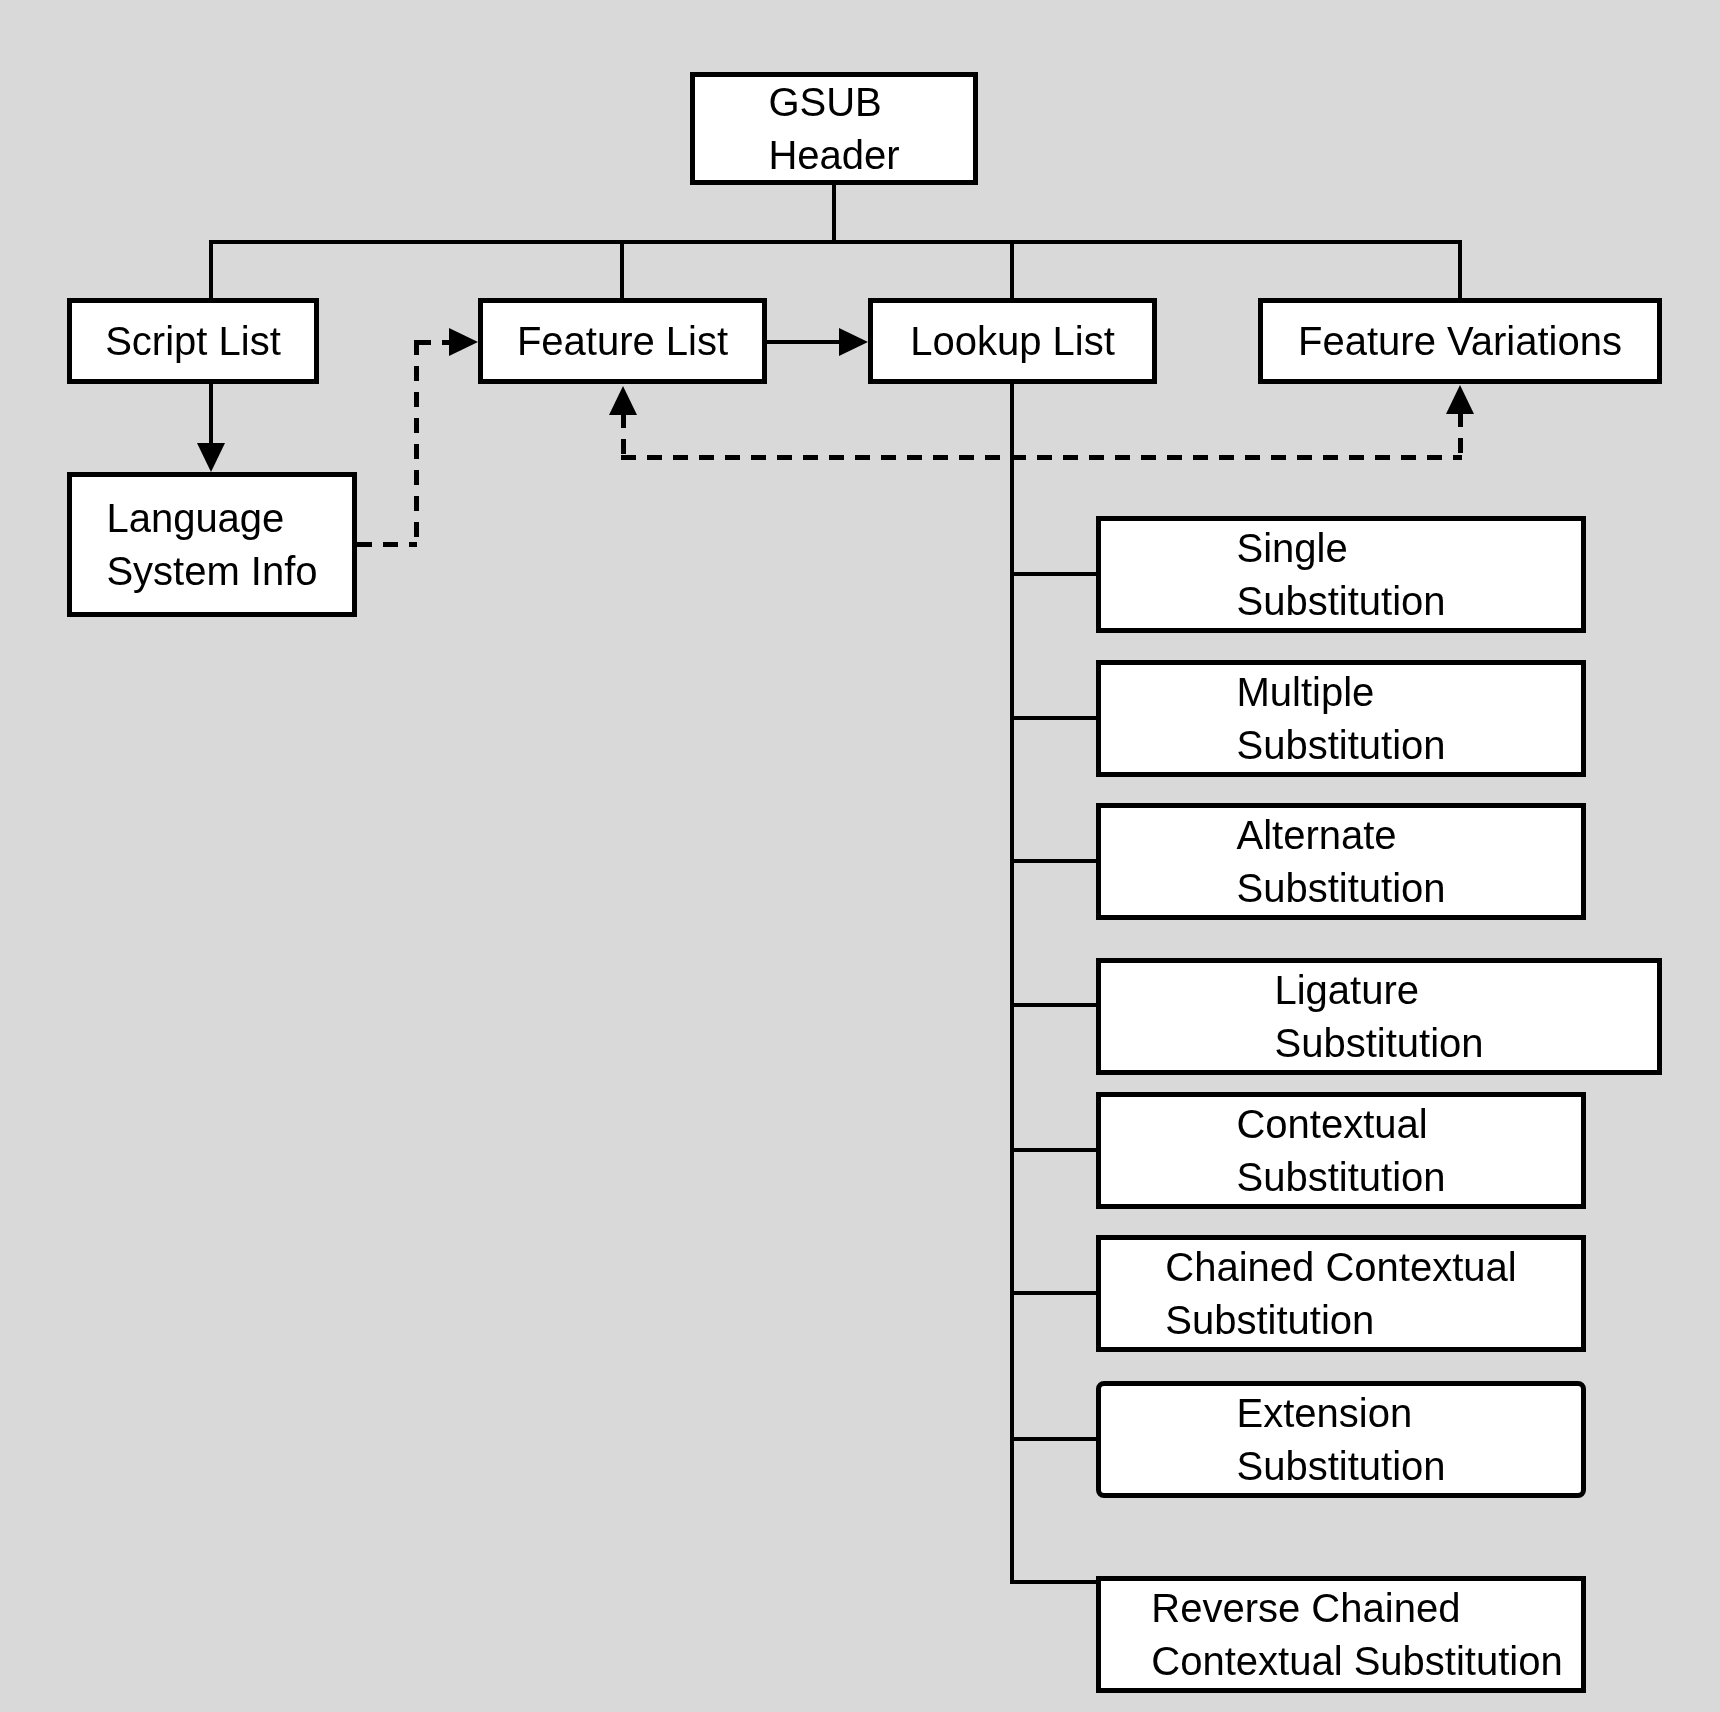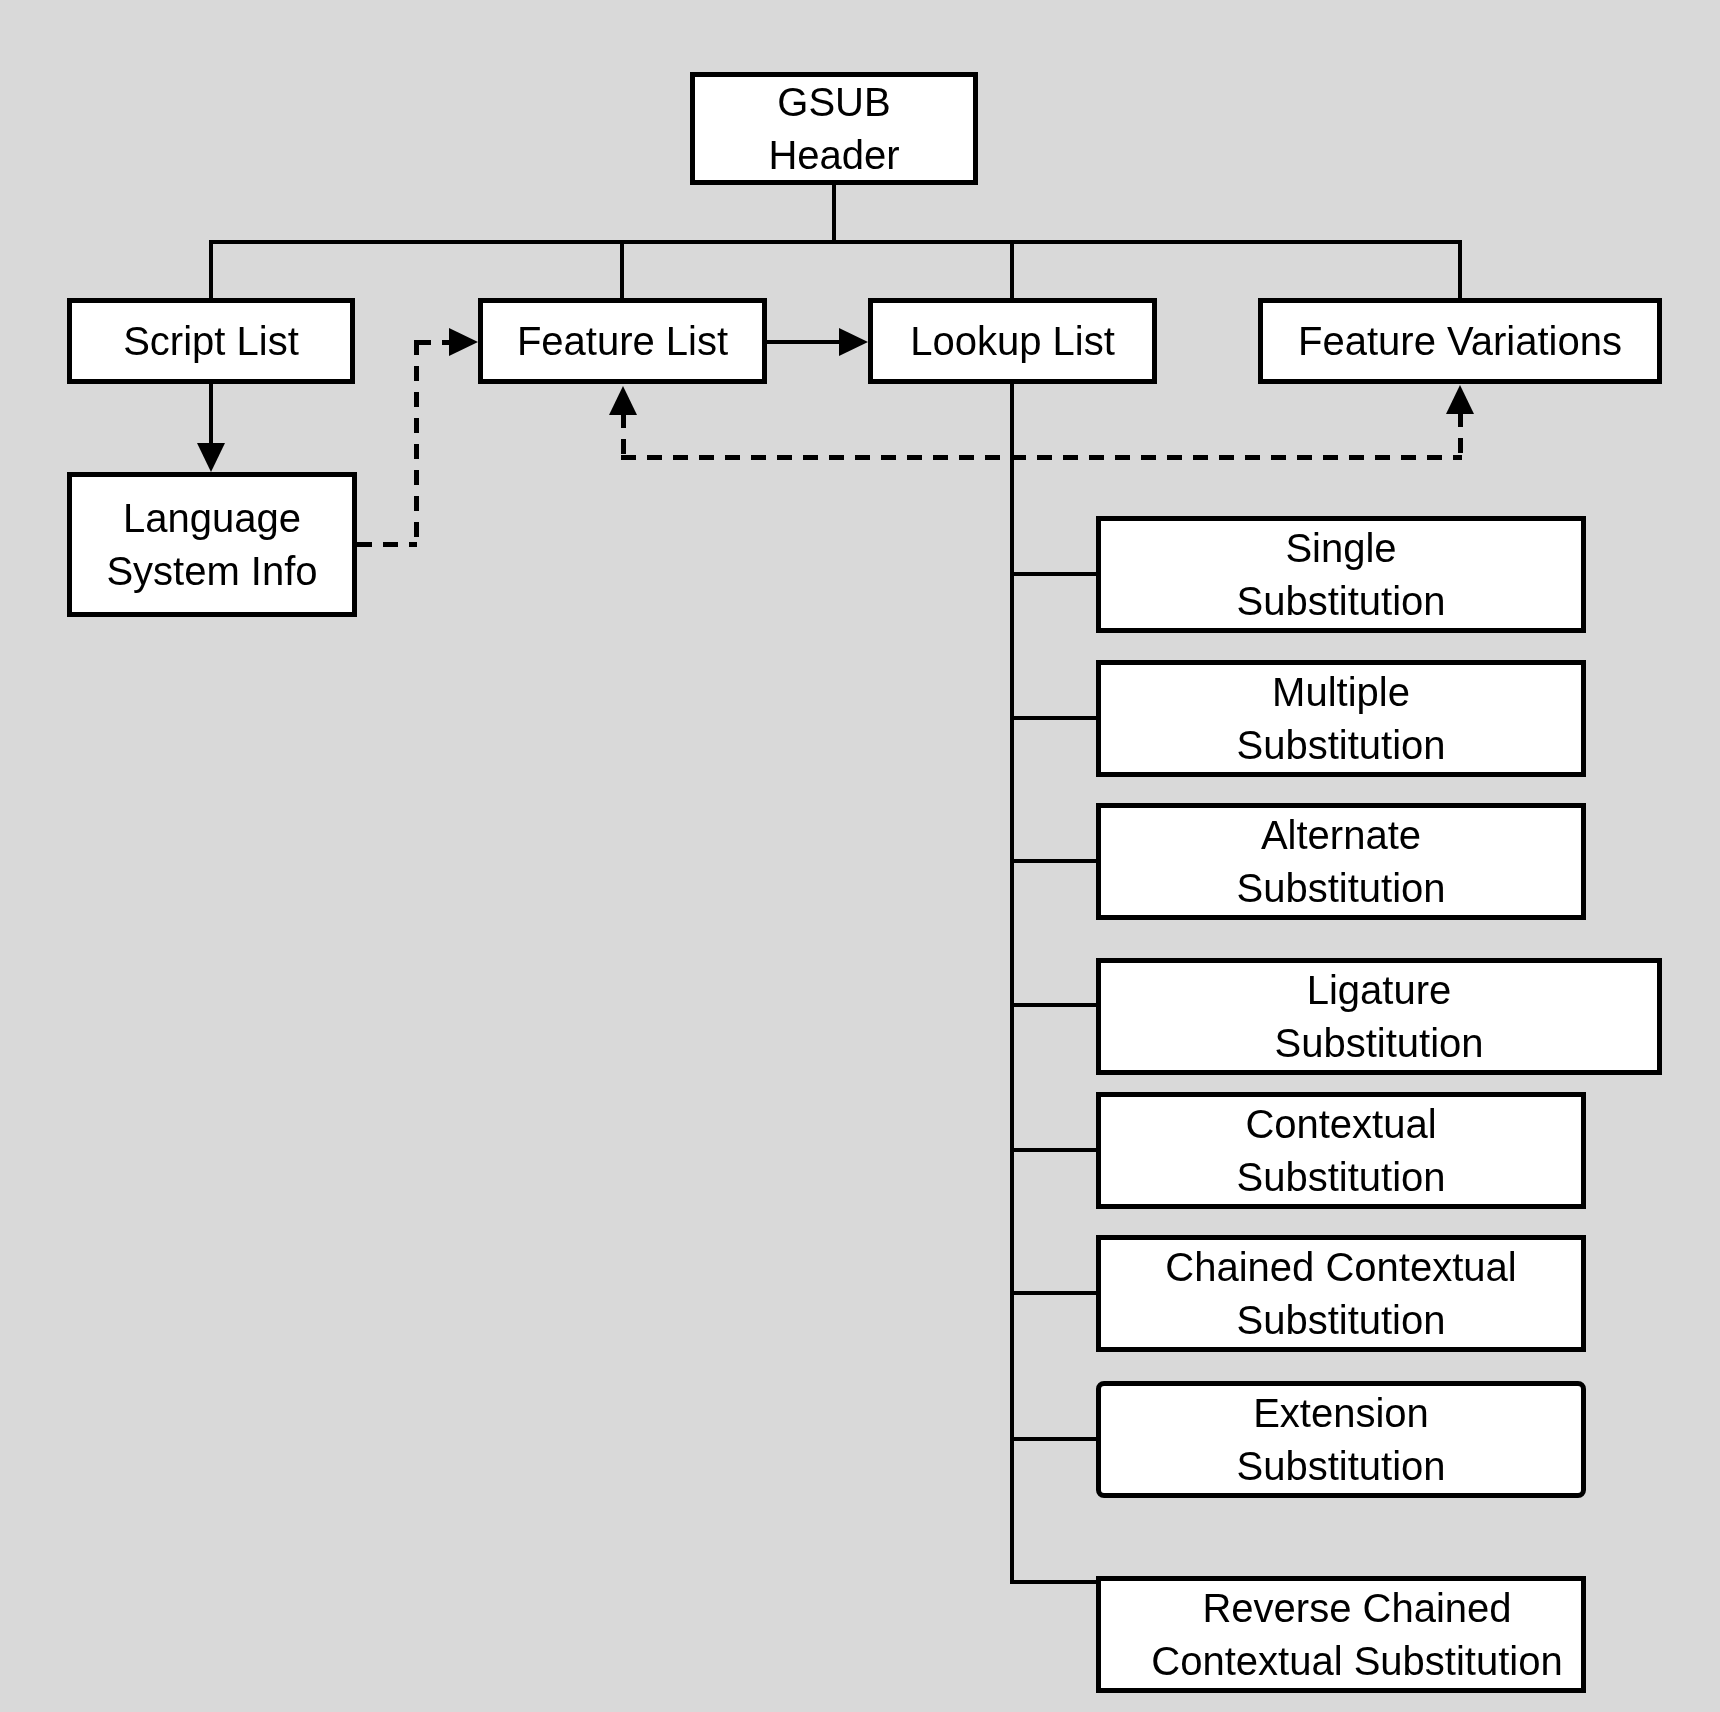--- a/index.html
+++ b/index.html
@@ -13,21 +13,21 @@
     color: #000;
   }
   .box {
     position: absolute;
     background: #ffffff;
     border: 5px solid #000;
     box-sizing: border-box;
     display: flex;
     align-items: center;
     justify-content: center;
-    text-align: center;
+    text-align: left;
   }
   .lbl {
     font-size: 40px;
     line-height: 53px;
     white-space: pre-line;
     color: #000;
   }
   .line { position: absolute; background: #000; }
   .dash-h {
     position: absolute; height: 5px;
@@ -81,21 +81,21 @@
   <div class="dash-v" style="left:621px; top:413px; height:44px;"></div>
   <div class="dash-h" style="left:621px; top:455px; width:841px;"></div>
   <div class="arr arr-up" style="left:1446px; top:385px;"></div>
   <div class="dash-v" style="left:1458px; top:412px; height:45px;"></div>
 
   <div class="box" style="left:690px; top:72px; width:288px; height:113px;">
     <span class="lbl">GSUB
 Header</span>
   </div>
 
-  <div class="box" style="left:67px; top:298px; width:288px; height:86px;">
+  <div class="box" style="left:67px; top:298px; width:252px; height:86px;">
     <span class="lbl">Script List</span>
   </div>
 
   <div class="box" style="left:478px; top:298px; width:289px; height:86px;">
     <span class="lbl">Feature List</span>
   </div>
 
   <div class="box" style="left:868px; top:298px; width:289px; height:86px;">
     <span class="lbl">Lookup List</span>
   </div>

